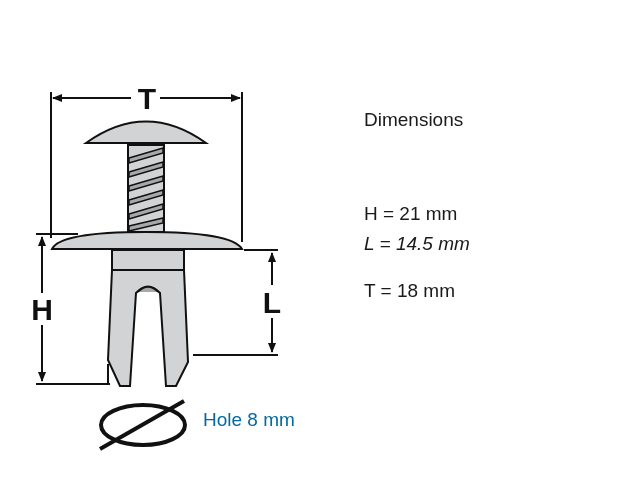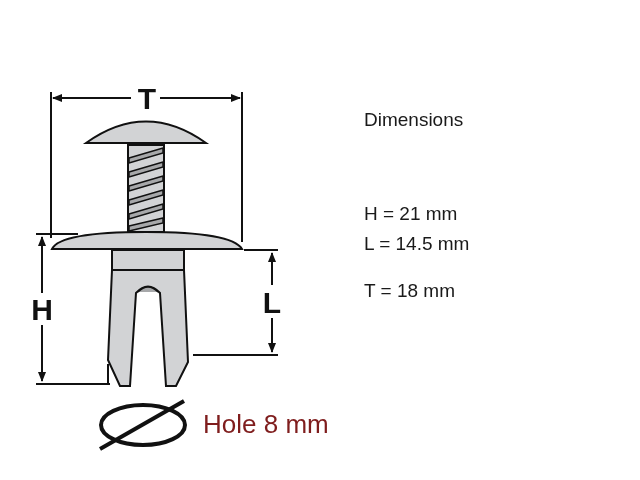--- a/index.html
+++ b/index.html
@@ -1,20 +1,20 @@
 <!DOCTYPE html>
 <html><head>
 <meta charset="utf-8">
 <style>
   html, body { margin:0; padding:0; background:#ffffff; }
   body { width:640px; height:480px; position:relative; overflow:hidden;
          font-family:"Liberation Sans", sans-serif; color:#1a1a1a; }
   svg.diagram { position:absolute; left:0; top:0; }
   .spec { position:absolute; left:364px; font-size:19px; color:#1a1a1a; white-space:nowrap; }
-  .hole-label { position:absolute; left:203px; top:409px; font-size:26px; color:#7f1d1d; white-space:nowrap; }
+  .hole-label { position:absolute; left:203px; top:409px; font-size:19px; color:#0369a1; white-space:nowrap; }
   .dim-letter { font-family:"Liberation Sans", sans-serif; font-weight:bold; font-size:30px; fill:#111; }
 </style>
 </head>
 <body>
 
 <svg class="diagram" width="640" height="480" viewBox="0 0 640 480">
   <defs>
     <marker id="arr" markerWidth="10" markerHeight="10" refX="9" refY="5" orient="auto" markerUnits="userSpaceOnUse">
       <path d="M0,1 L10,5 L0,9 Z" fill="#111"></path>
     </marker>
@@ -68,16 +68,16 @@
   </g>
 
   <g>
     <ellipse cx="143" cy="425" rx="42" ry="20" fill="none" stroke="#111" stroke-width="4"></ellipse>
     <line x1="100" y1="449" x2="184" y2="401" stroke="#111" stroke-width="4"></line>
   </g>
 </svg>
 
 <div class="spec" style="top:109px;">Dimensions</div>
 <div class="spec" style="top:175px;margin-top:28px;">H = 21 mm</div>
-<div class="spec" style="top:233px;">L = 14.5 mm</div>
+<div class="spec" style="top:233px;font-style:italic;">L = 14.5 mm</div>
 <div class="spec" style="top:280px;">T = 18 mm</div>
 
 <div class="hole-label">Hole 8 mm</div>
 
 </body></html>

